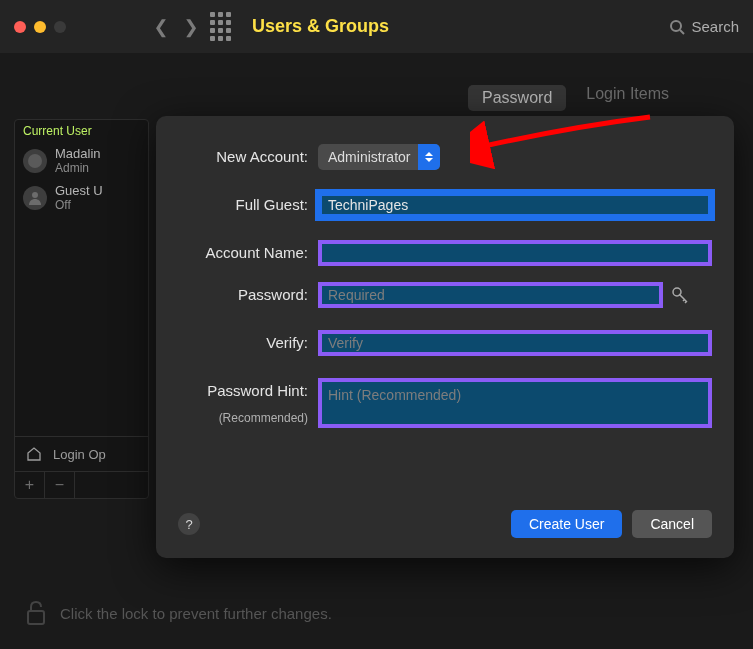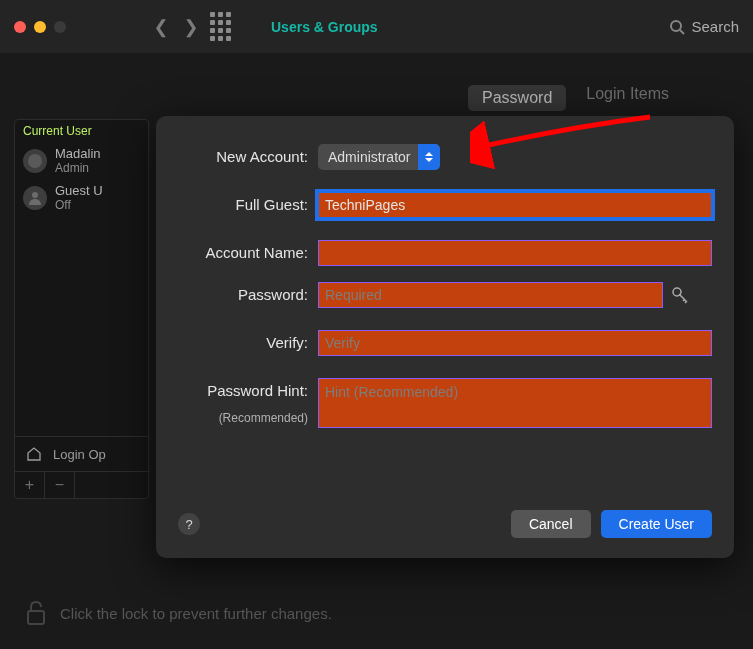--- a/index.html
+++ b/index.html
@@ -19,21 +19,21 @@
       color: #fff;
     }
     .traffic { display:flex; gap:8px; margin-right: 80px; }
     .tl { width:12px; height:12px; border-radius:50%; }
     .tl.red { background:#ff5f57; }
     .tl.ylw { background:#febc2e; }
     .tl.grn { background:#5252527d; }
     .navarrow { width:30px; text-align:center; color:#7b7b7b; font-size:18px;}
     .appgrid { width:28px; height:28px; display:flex; flex-wrap:wrap; gap:3px; align-content:center; justify-content:center; margin-right:18px;}
     .appgrid span {width:5px;height:5px;background:#8b8b8b;border-radius:1px;}
-    .title { font-size:14px; font-weight:600; color:#14b8a6; margin-left:19px;}
+    .title { font-size:18px; font-weight:600; color:#fde047; margin-left:0;}
     .spacer { flex:1; }
     .searchwrap { display:flex; align-items:center; gap:6px; color:#aeaeae; font-size:15px; }
     .searchwrap svg {opacity:.7;}
     
     .bg {
       position:absolute; left:0; right:0; top:53px; bottom:0;
       padding: 32px 14px 0 14px;
       color: #6c6c6c;
     }
     .bg-tabs { display:flex; justify-content:flex-end; gap:20px; padding-right:70px; font-size:16px; margin-bottom:8px;}
@@ -71,21 +71,21 @@
       background:#4a4a4a;border-radius:5px;
       height:26px;padding:0 0 0 10px;overflow:hidden;
       font-size:14px;
     }
     .select .selv{padding-right:8px;}
     .select .chev{width:22px;height:100%;background:#1f6feb;display:flex;flex-direction:column;align-items:center;justify-content:center;}
     .chev-up,.chev-dn{width:0;height:0;border-left:4px solid transparent;border-right:4px solid transparent;}
     .chev-up{border-bottom:4px solid #fff;margin-bottom:1px;}
     .chev-dn{border-top:4px solid #fff;margin-top:1px;}
     .tinput{
-      flex:1;height:26px;background:#c2410c;border:1px solid #8b5cf6;color:#e5e5e5;
+      flex:1;height:26px;background:#0c4a6e;border:4px solid #8b5cf6;color:#e5e5e5;
       font-size:14px;padding:0 6px;border-radius:0;
     }
     .tinput::placeholder{color:#7d7d7d;}
     .tinput.focused{outline:3px solid #1f6feb;border-color:#1f6feb;}
     .hint{font-size:13px;color:#e5e5e5;margin-left:140px;margin-top:-14px;margin-bottom:18px;}
     textarea.tinput{height:50px;resize:none;padding-top:5px;font-family:inherit;}
     .keyicon{color:#aaa;}
     .sheetfoot{position:absolute;bottom:20px;left:22px;right:22px;display:flex;align-items:center;}
     .helpbtn{width:22px;height:22px;border-radius:50%;background:#424242;display:flex;align-items:center;justify-content:center;font-size:13px;color:#d9d9d9;}
     .btn{height:28px;padding:0 18px;border-radius:5px;font-size:14px;display:flex;align-items:center;justify-content:center;cursor:pointer;border:none;}
@@ -234,22 +234,22 @@
       <span>Password Hint:</span><br><span class="sub">(Recommended)</span>
     </div>
     <div class="fctrl">
       <textarea class="tinput" placeholder="Hint (Recommended)" style=""></textarea>
     </div>
   </div>
 
   <div class="sheetfoot">
     <div class="helpbtn">?</div>
     <div class="btns">
+      <button class="btn pri">Create User</button>
       <button class="btn sec">Cancel</button>
-      <button class="btn pri">Create User</button>
     </div>
   </div>
 </div>
 
 <svg class="arrow" width="190" height="60" viewBox="0 0 190 60">
   <defs>
       <marker id="ah" markerWidth="10" markerHeight="10" refX="2" refY="5" orient="auto">
         <path d="M0 0L10 5L0 10z" fill="#ff0000"></path>
       </marker>
     </defs>

